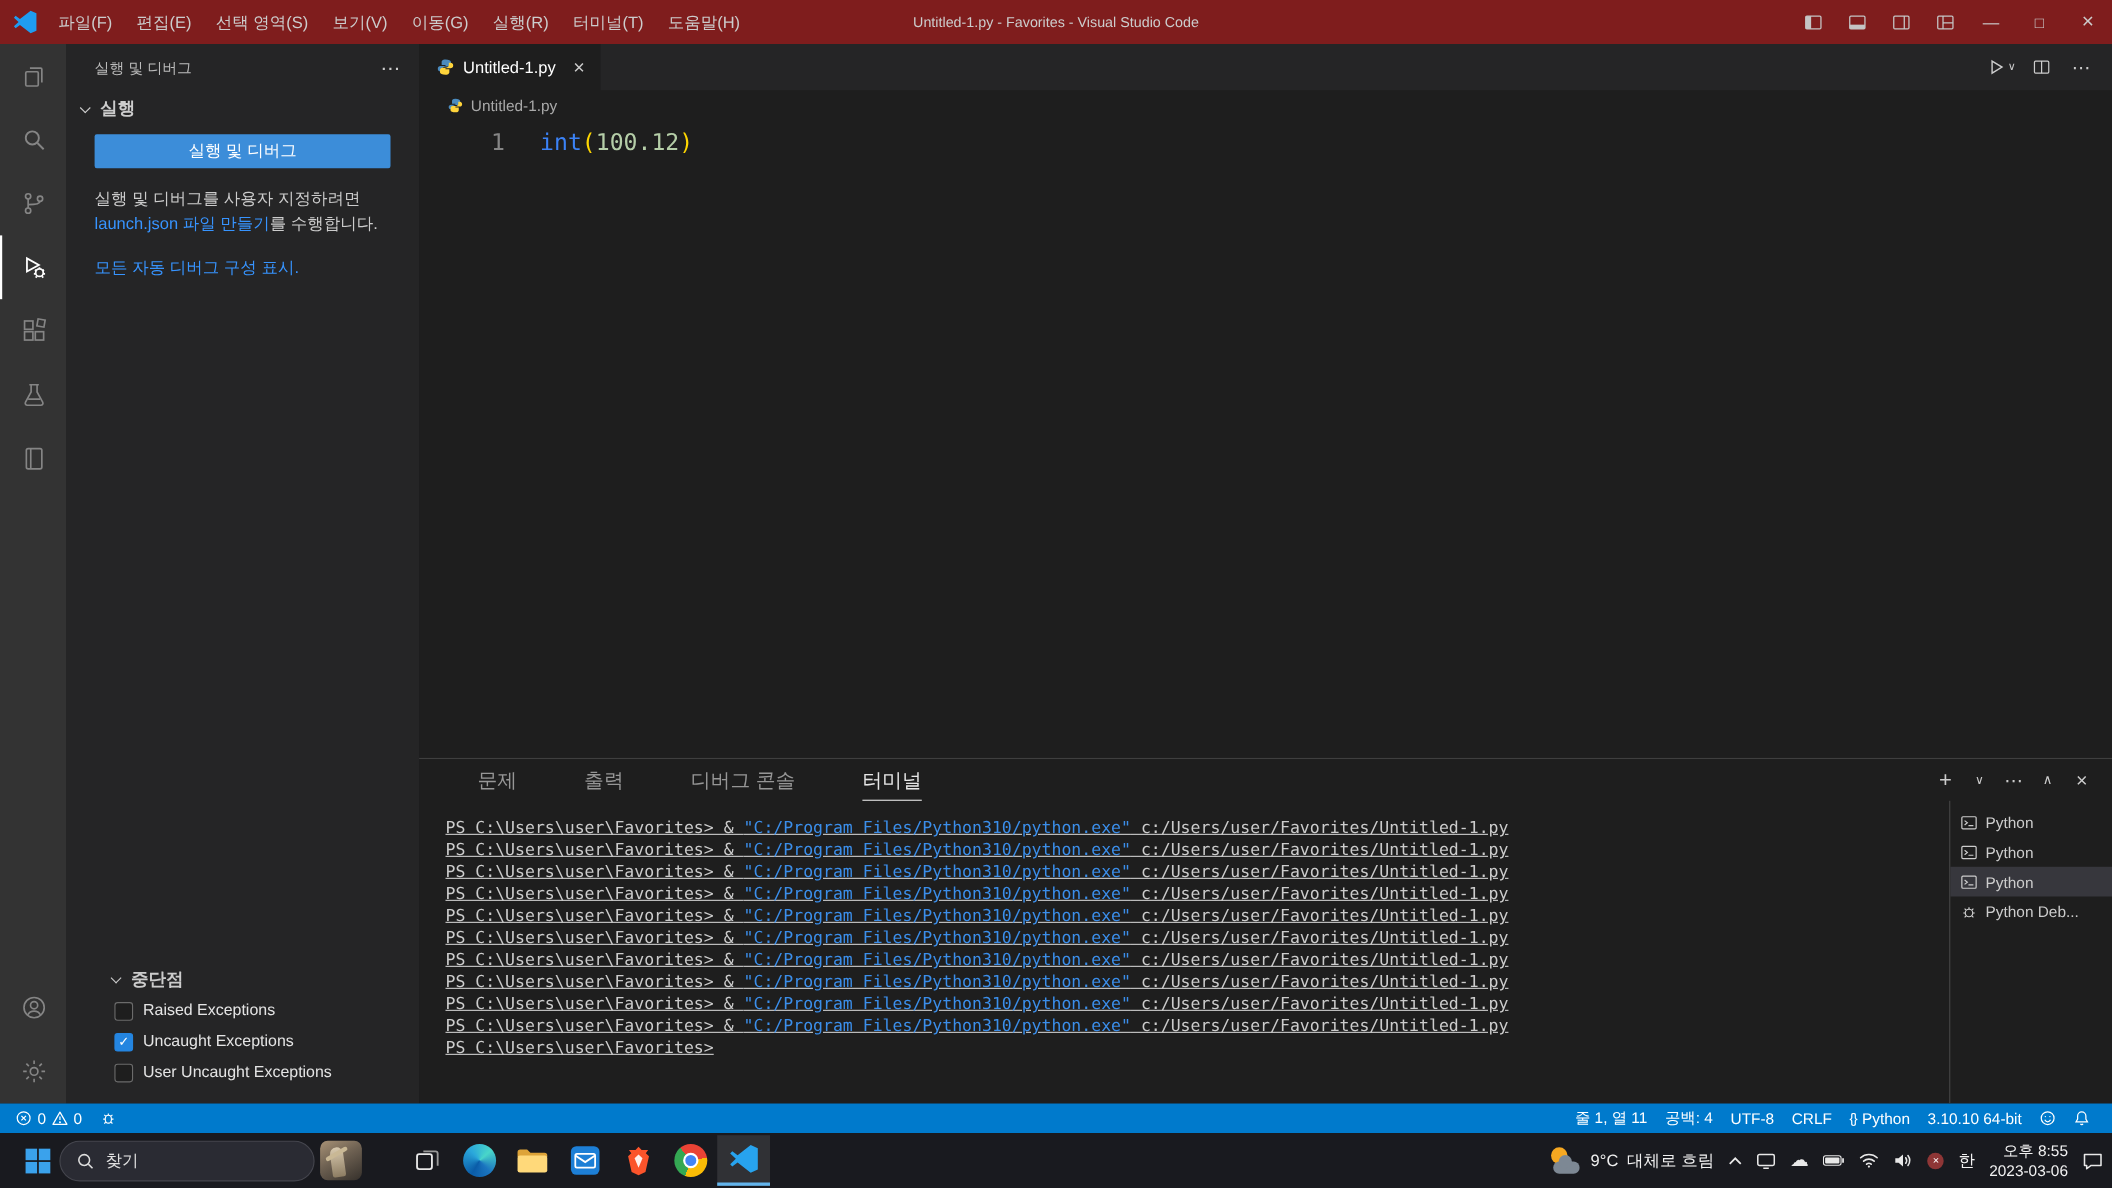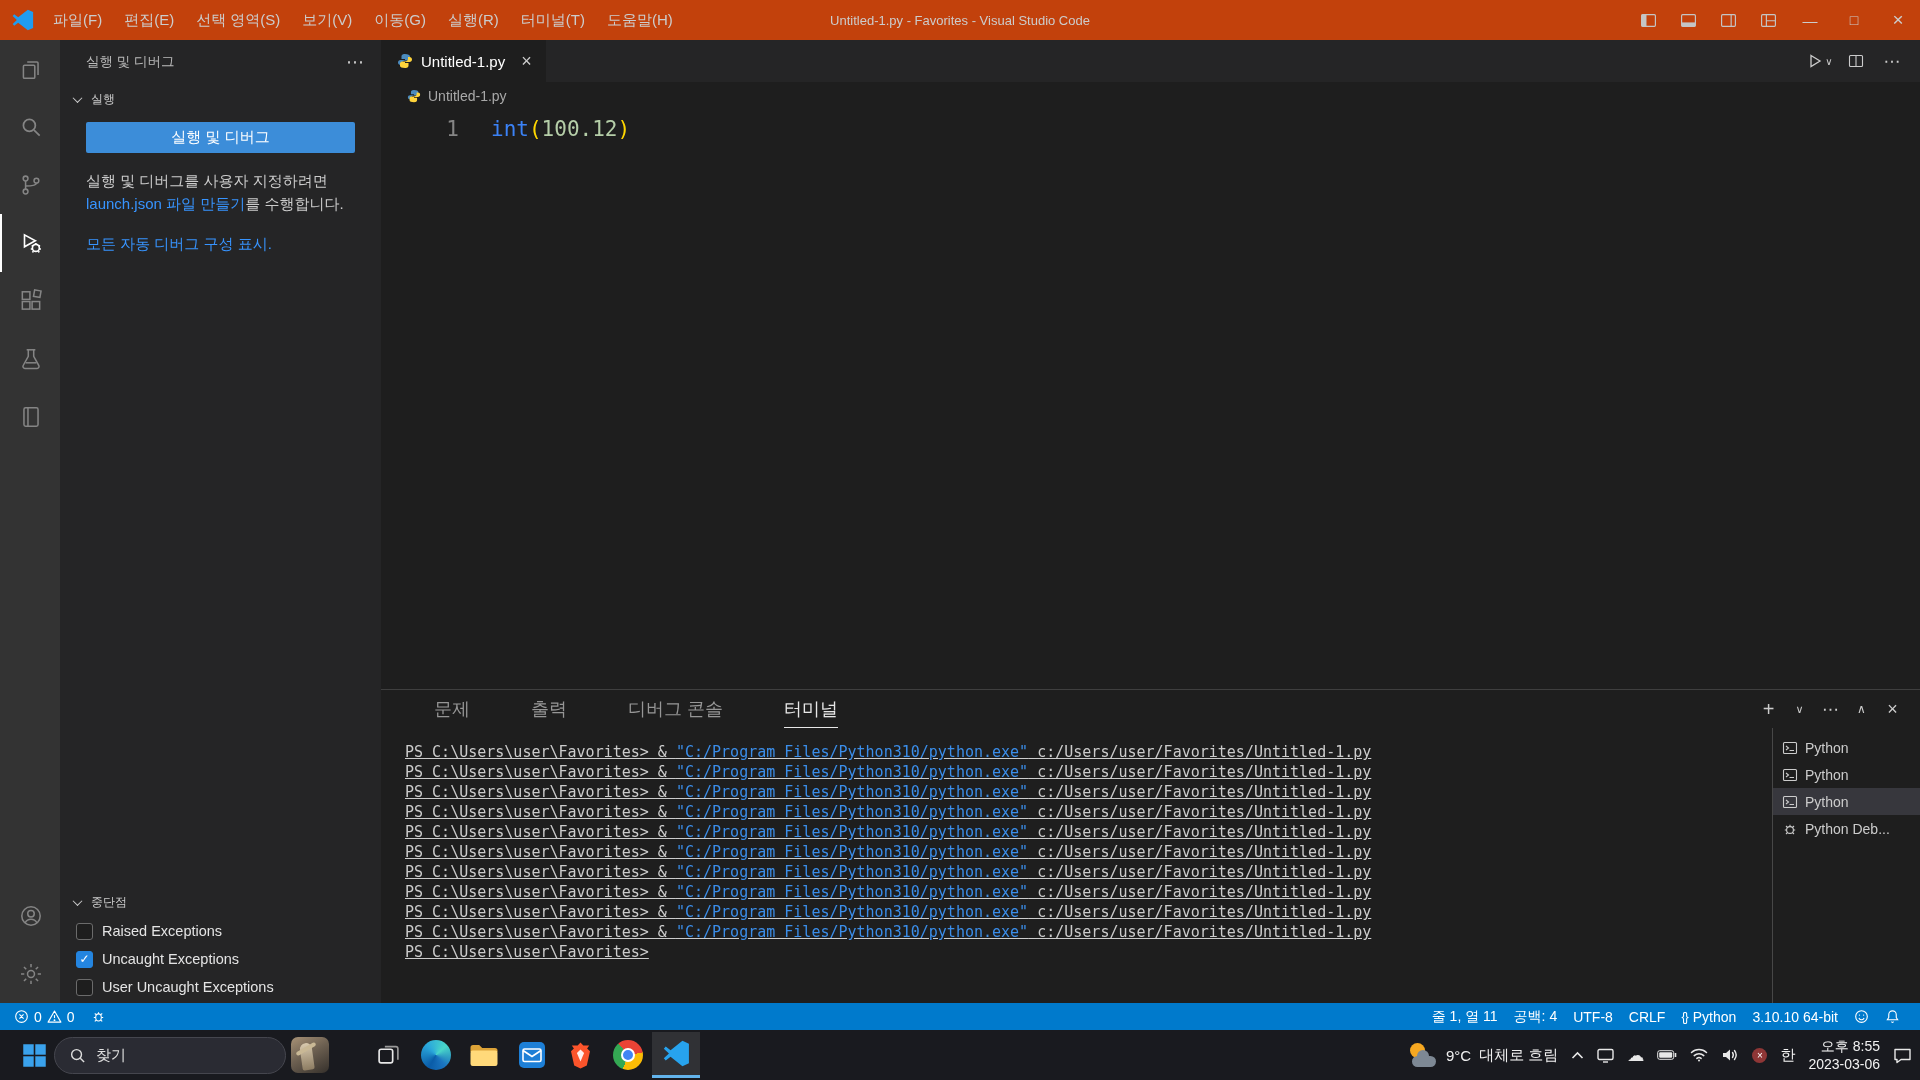--- a/index.html
+++ b/index.html
@@ -1,20 +1,20 @@
 <!DOCTYPE html>
 <html><head>
 <meta charset="utf-8">
 <style>
   * { margin:0; padding:0; box-sizing:border-box; }
   html,body { width:1920px; height:1080px; overflow:hidden; background:#1e1e1e;
     font-family:"Liberation Sans",sans-serif; -webkit-font-smoothing:antialiased; }
 
   
-  .titlebar { height:40px; background:#c2410c; display:flex; align-items:center; color:#cccccc; font-size:15px; position:relative; }
+  .titlebar { height:40px; background:#7f1d1d; display:flex; align-items:center; color:#cccccc; font-size:15px; position:relative; }
   .vscode-logo { width:22px; height:22px; margin:0 8px 0 12px; flex:none; }
   .menu-bar { display:flex; align-items:center; }
   .menu-item { padding:5px 11px; border-radius:5px; white-space:nowrap; }
   .window-title { position:absolute; left:50%; top:50%; transform:translate(-50%,-50%); font-size:13px; color:#cccccc; white-space:nowrap; }
   .tb-actions { margin-left:auto; display:flex; align-items:center; height:100%; }
   .tb-icon { width:40px; height:100%; display:flex; align-items:center; justify-content:center; color:#c5c5c5; }
   .win-btn { width:44px; height:100%; display:flex; align-items:center; justify-content:center; color:#cccccc; }
 
   
   .main { display:flex; height:963px; }
@@ -22,27 +22,27 @@
   .activitybar { width:60px; background:#333333; display:flex; flex-direction:column; }
   .ab-item { height:58px; display:flex; align-items:center; justify-content:center; color:#858585; border-left:2px solid transparent; }
   .ab-item.active { color:#ffffff; border-left-color:#ffffff; }
   .ab-bottom { margin-top:auto; }
   .ab-item svg { width:26px; height:26px; }
 
   
   .sidebar { width:321px; background:#252526; color:#cccccc; display:flex; flex-direction:column; font-size:15px; flex:none; }
   .sb-header { height:44px; display:flex; align-items:center; padding:0 16px 0 26px; font-size:13.5px; color:#bbbbbb; flex:none; }
   .sb-more { margin-left:auto; font-size:18px; color:#cccccc; letter-spacing:1px; }
-  .section-header { display:flex; align-items:center; height:30px; padding:0 10px 0 14px; font-weight:normal; font-size:12px; color:#cccccc; flex:none; }
+  .section-header { display:flex; align-items:center; height:30px; padding:0 10px 0 14px; font-weight:bold; font-size:16px; color:#cccccc; flex:none; }
   .twisty { width:7px; height:7px; border-right:1.4px solid #cccccc; border-bottom:1.4px solid #cccccc; transform:rotate(45deg) translate(-1px,-1px); margin-right:10px; flex:none; }
   .welcome { padding:4px 26px 0 26px; line-height:1.55; }
   .run-btn { display:block; width:100%; height:31px; background:#3c8dd9; color:#ffffff; border:none; border-radius:2px; font-size:15px; font-family:inherit; margin:4px 0 16px 0; }
   .welcome p { margin-bottom:16px; color:#cccccc; }
   a { color:#3794ff; text-decoration:none; }
-  .bp-section { margin-top:auto; padding-bottom:2px; }
+  .bp-section { margin-top:auto; padding-bottom:14px;margin-left:28px; }
   .bp-row { display:flex; align-items:center; height:28px; padding:0 16px; color:#e4e4e4; font-size:14.5px; }
   .checkbox { width:17px; height:17px; border:1px solid #6b6b6b; border-radius:3px; background:#1e1e1e; margin-right:9px;
     display:flex; align-items:center; justify-content:center; font-size:12px; color:#ffffff; flex:none; }
   .checkbox.checked { background:#2485e0; border-color:#2485e0; }
 
   
   .editor-group { flex:1; display:flex; flex-direction:column; background:#1e1e1e; min-width:0; }
   .tabbar { height:42px; background:#252526; display:flex; align-items:stretch; flex:none; }
   .tab { display:flex; align-items:center; padding:0 14px 0 16px; background:#1e1e1e; color:#ffffff; font-size:15px; gap:8px; }
   .tab-close { margin-left:8px; color:#cccccc; font-size:18px; line-height:1; }

